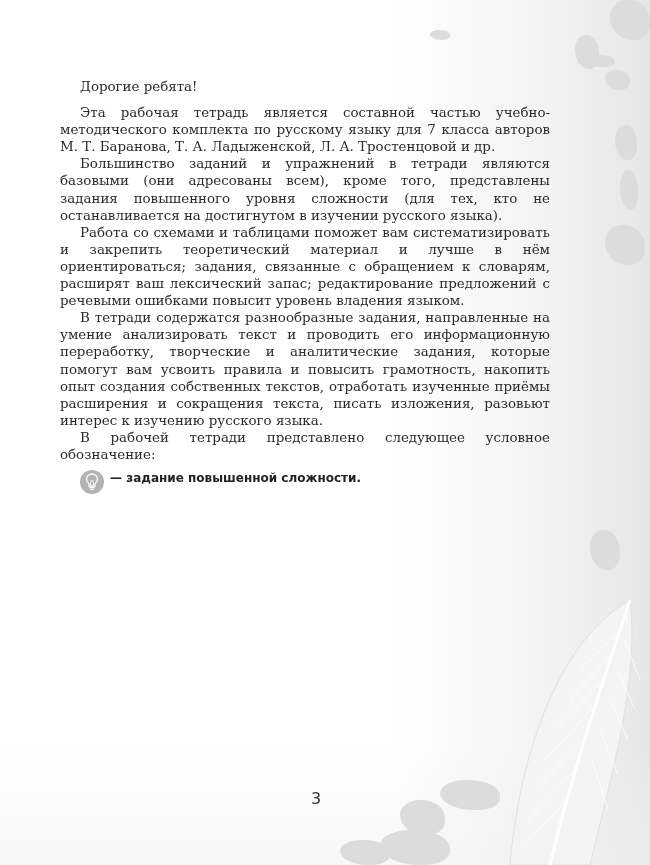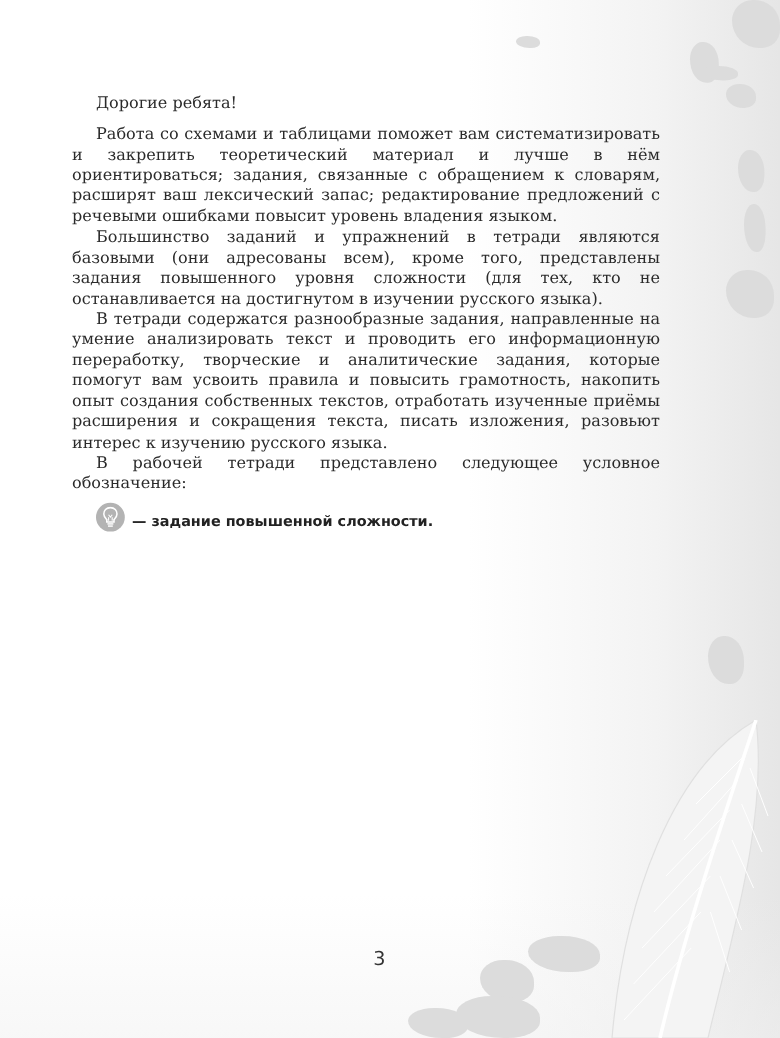--- a/index.html
+++ b/index.html
@@ -19,21 +19,21 @@
   }
   .blot { position: absolute; background: #dcdcdc; border-radius: 45% 55% 40% 60%; }
   .deco { position: absolute; }
   .content {
     position: absolute; left: 60px; top: 78px; width: 490px;
     font-size: 13.4px; line-height: 17.1px;
   }
   .greeting { margin: 0 0 9px 20px; }
   .para { margin: 0; text-indent: 20px; text-align: justify; hyphens: manual; }
   .legend {
-    display: flex; align-items: flex-end; margin-top: 7px; margin-left: 20px;
+    display: flex; align-items: flex-start; margin-top: 7px; margin-left: 20px;
   }
   .bulb-icon {
     width: 24px; height: 24px; border-radius: 50%; background: #b3b3b3;
     display: flex; align-items: center; justify-content: center; margin-right: 6px;
   }
   .legend-text {
     font-family: "DejaVu Sans", "Liberation Sans", sans-serif;
     font-weight: bold; font-size: 12px; color: #222;
   }
   .page-number {
@@ -75,22 +75,23 @@
       <path d="M125 40 L 140 80"></path>
       <path d="M118 70 L 135 110"></path>
     <path d="M110 100 L 128 140"></path>
       <path d="M100 130 L 118 175"></path>
       <path d="M92 160 L 108 210"></path>
   </g>
 </svg>
 
 <div class="content">
   <p class="greeting">Дорогие ребята!</p>
+  <p class="para">Эта рабочая тетрадь является составной частью учебно-методического комплекта по русскому языку для 7 класса авторов М. Т. Баранова, Т. А. Ладыженской, Л. А. Тростенцовой и др.</p>
+  <p class="para">Большинство заданий и упражнений в тетради являются базовыми (они адресованы всем), кроме того, представлены задания повышенного уровня сложности (для тех, кто не останавливается на достигнутом в изучении русского языка).</p>
   <p class="para">Работа со схемами и таблицами поможет вам систематизировать и закрепить теоретический материал и лучше в нём ориентироваться; задания, связанные с обращением к словарям, расширят ваш лексический запас; редактирование предложений с речевыми ошибками повысит уровень владения языком.</p>
-  <p class="para">Большинство заданий и упражнений в тетради являются базовыми (они адресованы всем), кроме того, представлены задания повышенного уровня сложности (для тех, кто не останавливается на достигнутом в изучении русского языка).</p>
   <p class="para">В тетради содержатся разнообразные задания, направленные на умение анализировать текст и проводить его информационную переработку, творческие и аналитические задания, которые помогут вам усвоить правила и повысить грамотность, накопить опыт создания собственных текстов, отработать изученные приёмы расширения и сокращения текста, писать изложения, разовьют интерес к изучению русского языка.</p>
   <p class="para">В рабочей тетради представлено следующее условное обозначение:</p>
   <div class="legend">
     <span class="bulb-icon">
       <svg width="14" height="18" viewBox="0 0 14 18">
         <path d="M7 1 C3.5 1 1.5 3.5 1.5 6.3 C1.5 8.5 3 9.8 4 11 L4 13 L10 13 L10 11 C11 9.8 12.5 8.5 12.5 6.3 C12.5 3.5 10.5 1 7 1 Z" fill="none" stroke="#ffffff" stroke-width="1.3"></path>
         <path d="M5.5 9 L5.5 12 M8.5 9 L8.5 12 M5.5 7 L7 9 L8.5 7" fill="none" stroke="#ffffff" stroke-width="0.9"></path>
         <rect x="4.5" y="14" width="5" height="1.2" fill="#ffffff"></rect>
         <rect x="5" y="15.8" width="4" height="1.2" fill="#ffffff"></rect>
       </svg>

